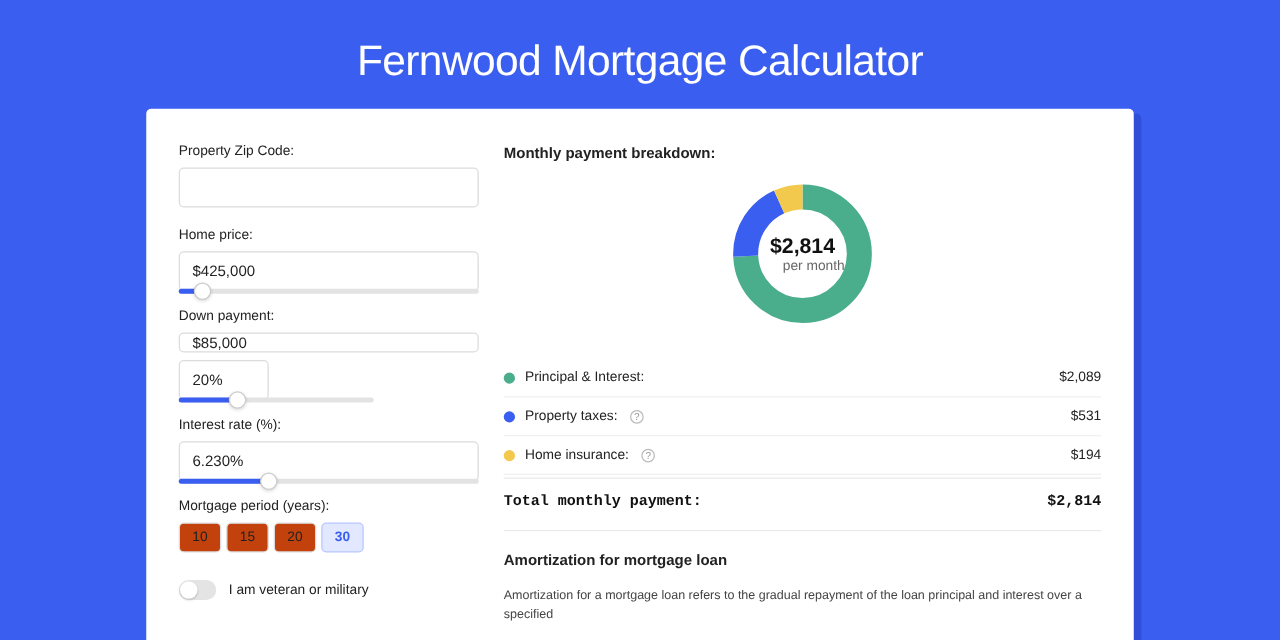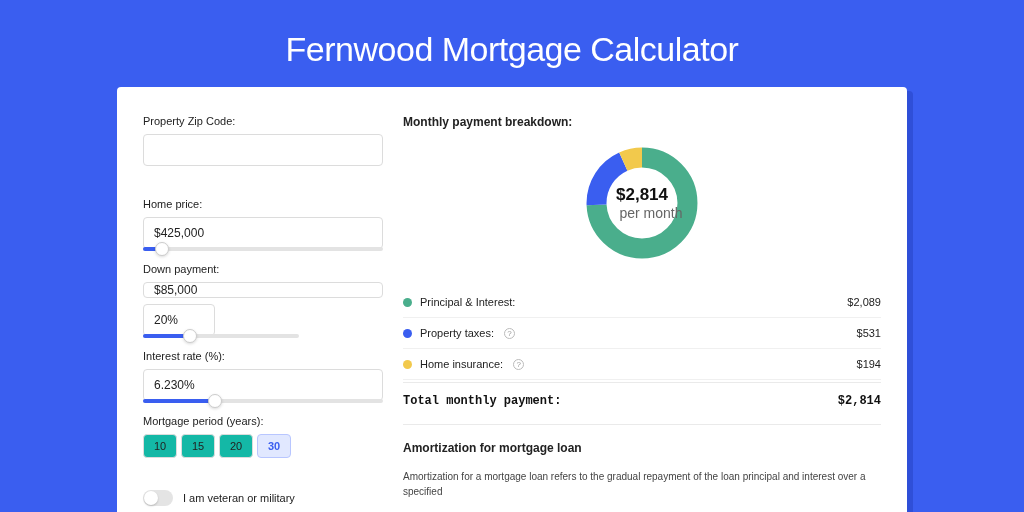--- a/index.html
+++ b/index.html
@@ -6,42 +6,42 @@
   html, body { width: 1024px; height: 512px; overflow: hidden; font-family: -apple-system, "Segoe UI", Arial, sans-serif; }
   body { background: #3a5ef0; }
   .page-title { text-align: center; color: #fff; font-size: 34px; font-weight: 400; padding: 30px 0 18px; letter-spacing: -0.5px; }
   .card-wrap { margin: 0 auto; width: 790px; height: 600px; background: #3a5ef0; position: relative; }
   .card-shadow { position: absolute; top: 4px; left: 6px; width: 790px; height: 600px; background: #2f4fd8; border-radius: 4px; }
   .card { position: relative; width: 790px; height: 600px; background: #fff; border-radius: 4px; padding: 28px 26px 0 26px; display: flex; gap: 20px; }
   .left-col { width: 240px; flex-shrink: 0; }
   .right-col { flex: 1; }
   .fld-label { font-size: 11px; color: #222; margin-bottom: 7px; }
   .fld-input { width: 100%; height: 32px; border: 1px solid #dcdcdc; border-radius: 4px; font-size: 12px; padding: 0 10px; outline: none; color: #222; }
-  .fld-group { margin-bottom: 32px; }
+  .fld-group { margin-bottom: 16px; }
   .fld-group.tight { margin-bottom: 12px; }
   .slider-track { position: relative; height: 4px; background: #e3e3e3; border-radius: 2px; margin-top: -2px; }
   .slider-fill { position: absolute; height: 4px; background: #3a5ef0; border-radius: 2px; top: 0; left: 0; }
   .slider-thumb { position: absolute; width: 14px; height: 14px; background: #fff; border: 1px solid #ccc; border-radius: 50%; top: -5px; transform: translateX(-50%); box-shadow: 0 1px 3px rgba(0,0,0,0.15); }
   .dp-row { display: flex; gap: 6px; flex-direction: column; }
   .dp-row .fld-input:first-child { flex: 1; }
   .dp-row .fld-input:last-child { width: 72px; }
   .period-row { display: flex; gap: 4px; }
-  .period-btn { width: 34px; height: 24px; border: 1px solid #dcdcdc; border-radius: 4px; background: #14b8a6; font-size: 11px; color: #222; display: flex; align-items: center; justify-content: center; cursor: pointer; }
+  .period-btn { width: 34px; height: 24px; border: 1px solid #dcdcdc; border-radius: 4px; background: #c2410c; font-size: 11px; color: #222; display: flex; align-items: center; justify-content: center; cursor: pointer; }
   .period-btn.active { background: #e1e8ff; border-color: #b8c6ff; color: #3a5ef0; font-weight: 600; }
   .vet-row { display: flex; align-items: center; gap: 10px; margin-top: 22px; }
   .toggle { width: 30px; height: 16px; background: #e4e4e4; border-radius: 10px; position: relative; cursor: pointer; }
   .toggle-knob { position: absolute; width: 14px; height: 14px; background: #fff; border-radius: 50%; top: 1px; left: 1px; box-shadow: 0 1px 2px rgba(0,0,0,0.2); }
   .vet-label { font-size: 11px; color: #222; }
   .section-title { font-size: 12px; font-weight: 700; color: #222; margin-bottom: 14px; }
   .donut-wrap { display: flex; justify-content: center; margin-bottom: 24px; }
   .donut { position: relative; width: 120px; height: 120px; }
   .donut svg { width: 120px; height: 120px; transform: rotate(-90deg); }
   .donut-center { position: absolute; inset: 0; display: flex; flex-direction: column; align-items: center; justify-content: center; }
   .donut-amount { font-size: 17px; font-weight: 700; color: #111; }
-  .donut-sub { font-size: 14px; color: #666; padding-left: 18px; }
+  .donut-sub { font-size: 11px; color: #666; padding-left: 18px; }
   .legend-row { display: flex; align-items: center; justify-content: space-between; font-size: 11px; color: #222; padding: 9px 0; border-bottom: 1px solid #f0f0f0; }
   .legend-row:last-of-type { border-bottom: none; }
   .legend-left { display: flex; align-items: center; gap: 8px; }
   .legend-dot { width: 9px; height: 9px; border-radius: 50%; flex-shrink: 0; }
   .legend-info { width: 11px; height: 11px; border: 1px solid #bbb; border-radius: 50%; font-size: 8px; color: #999; display: inline-flex; align-items: center; justify-content: center; margin-left: 2px; }
   .total-row { display: flex; justify-content: space-between; font-size: 12px; font-weight: 700; color: #111; padding: 11px 0 16px; border-top: 1px solid #eaeaea; margin-top: 2px; font-family: Liberation Mono, monospace; }
   .amort-sec { border-top: 1px solid #eaeaea; padding-top: 16px; }
   .amort-text { font-size: 10px; color: #444; line-height: 1.5; }
 </style>
 </head>

